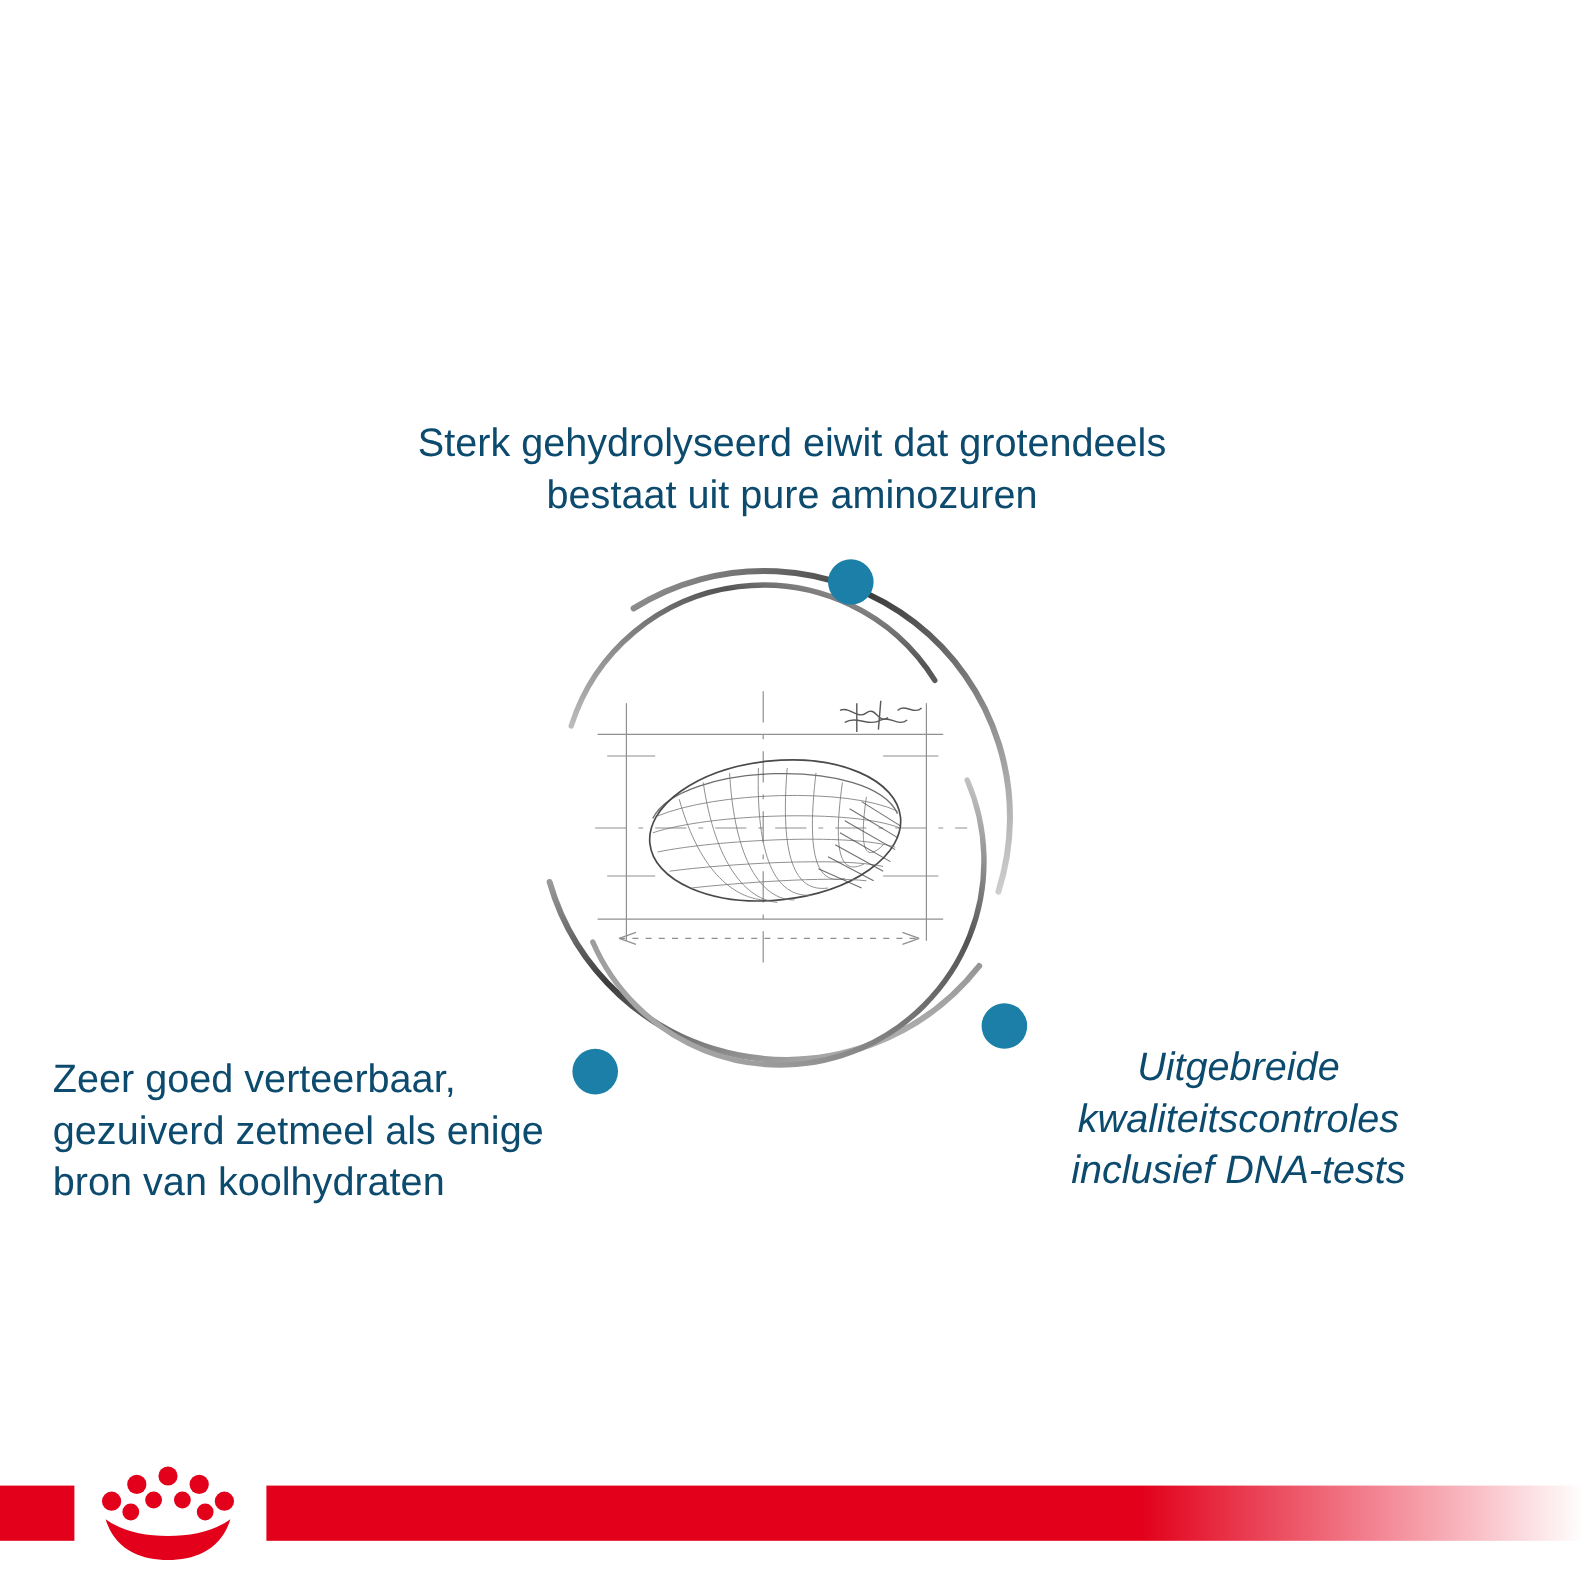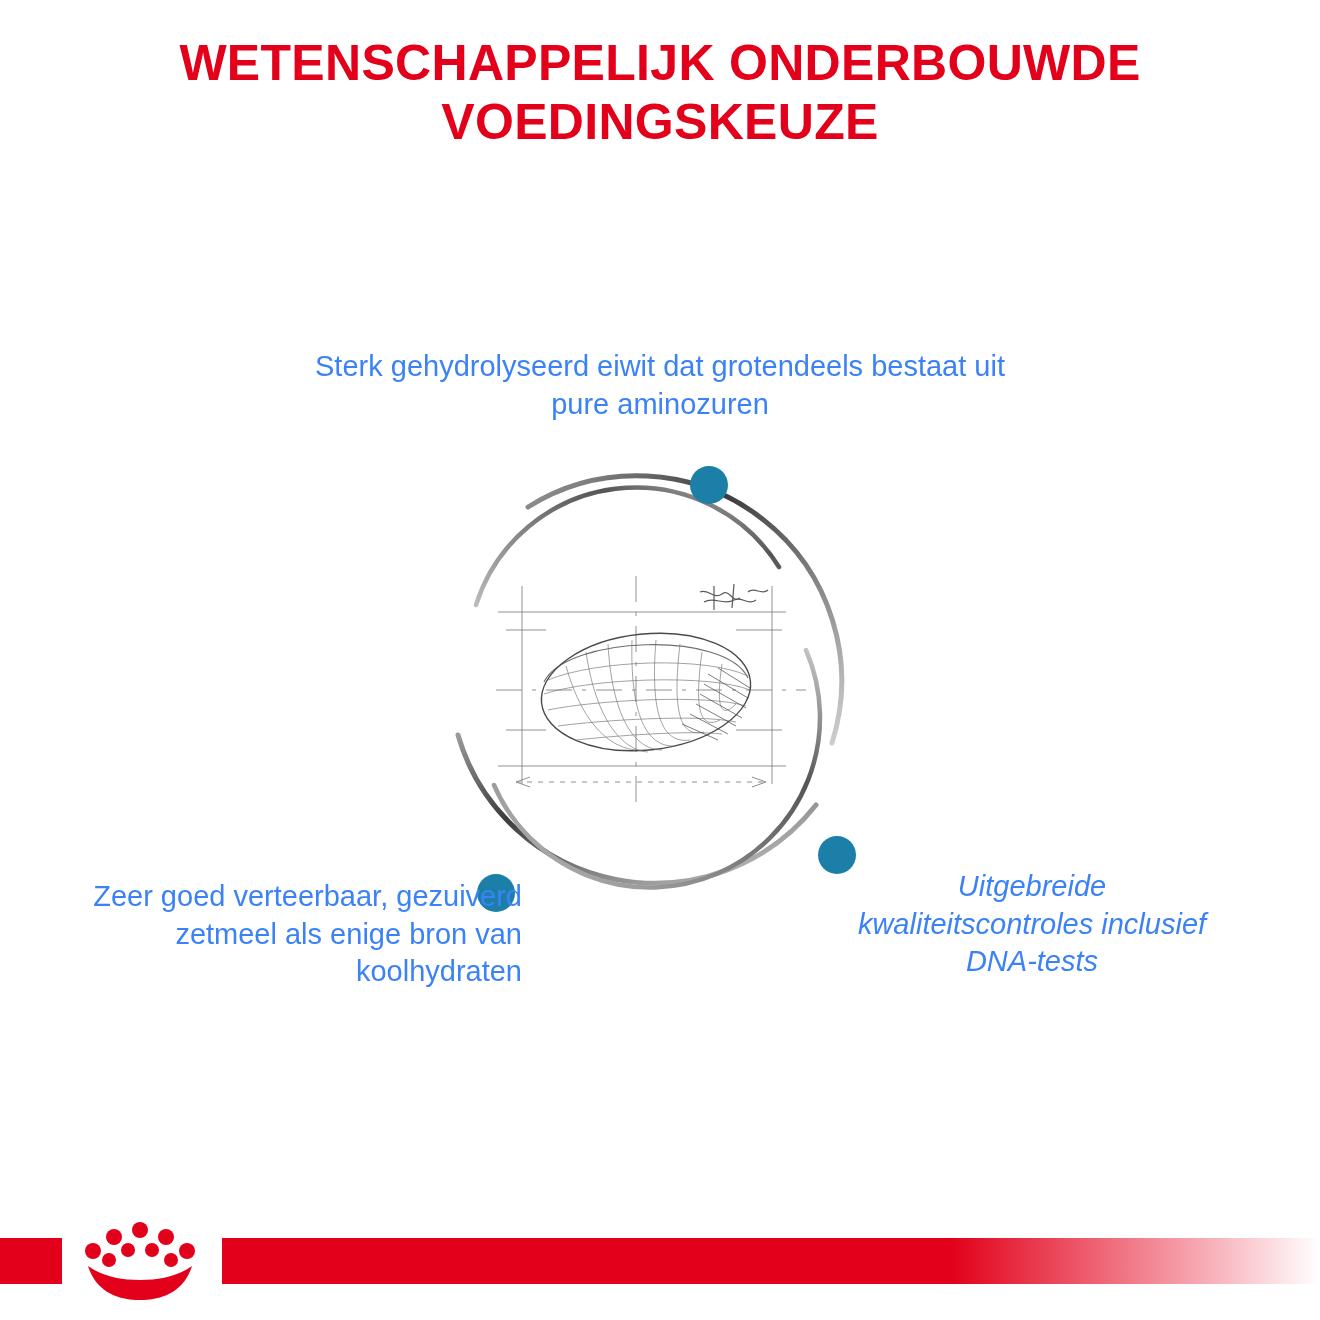--- a/index.html
+++ b/index.html
@@ -70,36 +70,35 @@
     border-radius: 50%;
     background: #1b7fa8;
   }
   .dot-top    { left: 690px;  top: 466px; }
   .dot-left   { left: 477px;  top: 874px; }
   .dot-right  { left: 818px;  top: 836px; }
 
   
   .callout {
     position: absolute;
-    color: #3b82f6;
-    font-size: 29px;
+    color: #0c4a6e;
+    font-size: 33px;
     line-height: 1.30;
   }
   .callout-top {
     left: 290px;
     top: 348px;
     width: 740px;
     text-align: center;
   }
   .callout-left {
     left: 44px;
     top: 878px;
     width: 430px;
-    text-align: right;
-    margin-left: 48px;
+    text-align: left;
   }
   .callout-right {
     left: 852px;
     top: 868px;
     width: 360px;
     text-align: center;
     font-style: italic;
   }
 
   
@@ -132,21 +131,20 @@
     top: 18px;
     width: 132px;
     height: 84px;
   }
 </style>
 </head>
 <body>
 
 <div class="page">
 
-  <div class="title">WETENSCHAPPELIJK ONDERBOUWDE VOEDINGSKEUZE</div>
 
   <div class="graphic">
 
     <svg class="ring-svg" viewBox="0 0 450 460">
       <defs>
         <linearGradient id="gradOuter" x1="0" y1="0" x2="1" y2="1">
           <stop offset="0%" stop-color="#9a9a9a"></stop>
           <stop offset="35%" stop-color="#3c3c3c"></stop>
           <stop offset="70%" stop-color="#8e8e8e"></stop>
           <stop offset="100%" stop-color="#d0d0d0"></stop>

